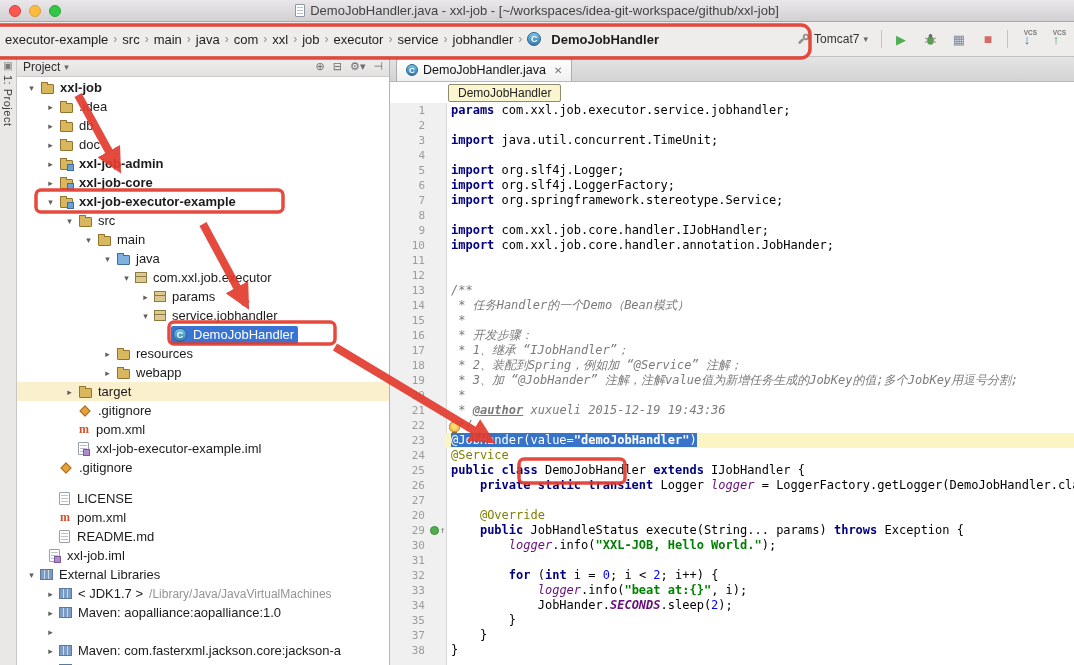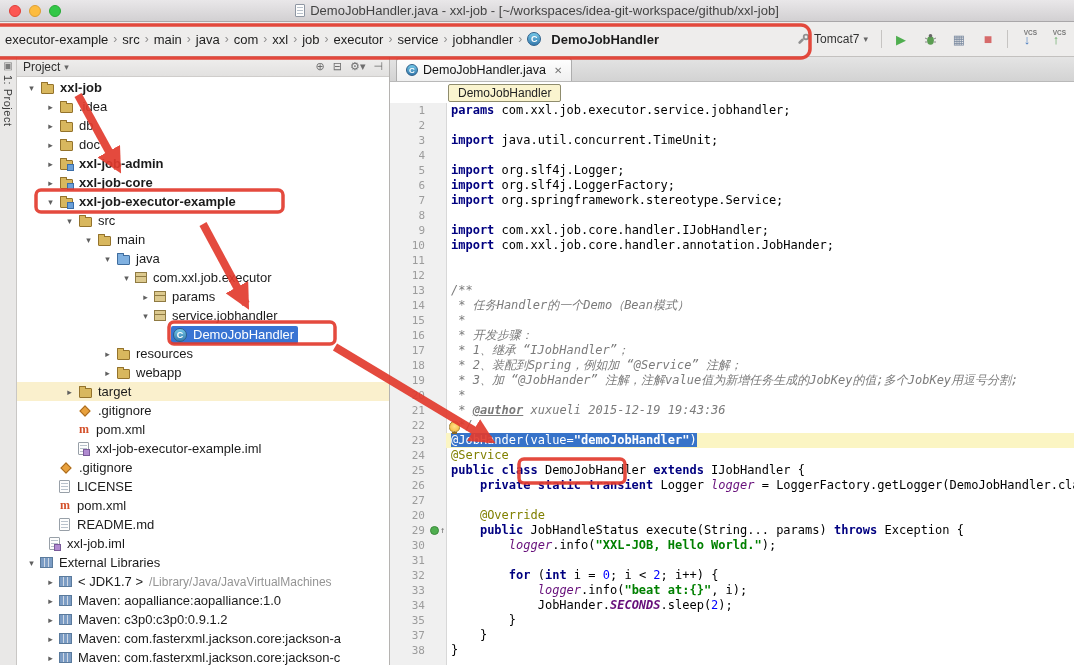--- a/index.html
+++ b/index.html
@@ -350,21 +350,21 @@
             <span class="lbl">xxl-job-executor-example.iml</span>
           </span>
         </div>
         <div class="trow" style="padding-left: 27px;">
           <span class="arr"></span>
           <span class="cnt">
             <span class="i-ign"></span>
             <span class="lbl">.gitignore</span>
           </span>
         </div>
-        <div class="trow" style="padding-left: 27px;">
+        <div class="trow" style="padding-left: 27px; margin-top: 12px;">
           <span class="arr"></span>
           <span class="cnt">
             <span class="i-file"></span>
             <span class="lbl">LICENSE</span>
           </span>
         </div>
         <div class="trow" style="padding-left: 27px;">
           <span class="arr"></span>
           <span class="cnt">
             <span class="i-mv">m</span>
@@ -402,24 +402,20 @@
         </div>
         <div class="trow" style="padding-left: 27px;">
           <span class="arr">▸</span>
           <span class="cnt">
             <span class="i-lib"></span>
             <span class="lbl">Maven: aopalliance:aopalliance:1.0</span>
           </span>
         </div>
         <div class="trow" style="padding-left: 27px;">
           <span class="arr">▸</span>
-          <span class="cnt">
-            <span class="i-lib"></span>
-            <span class="lbl">Maven: c3p0:c3p0:0.9.1.2</span>
-          </span>
         </div>
         <div class="trow" style="padding-left: 27px;">
           <span class="arr">▸</span>
           <span class="cnt">
             <span class="i-lib"></span>
             <span class="lbl">Maven: com.fasterxml.jackson.core:jackson-a</span>
           </span>
         </div>
         <div class="trow" style="padding-left: 27px;">
           <span class="arr">▸</span>

